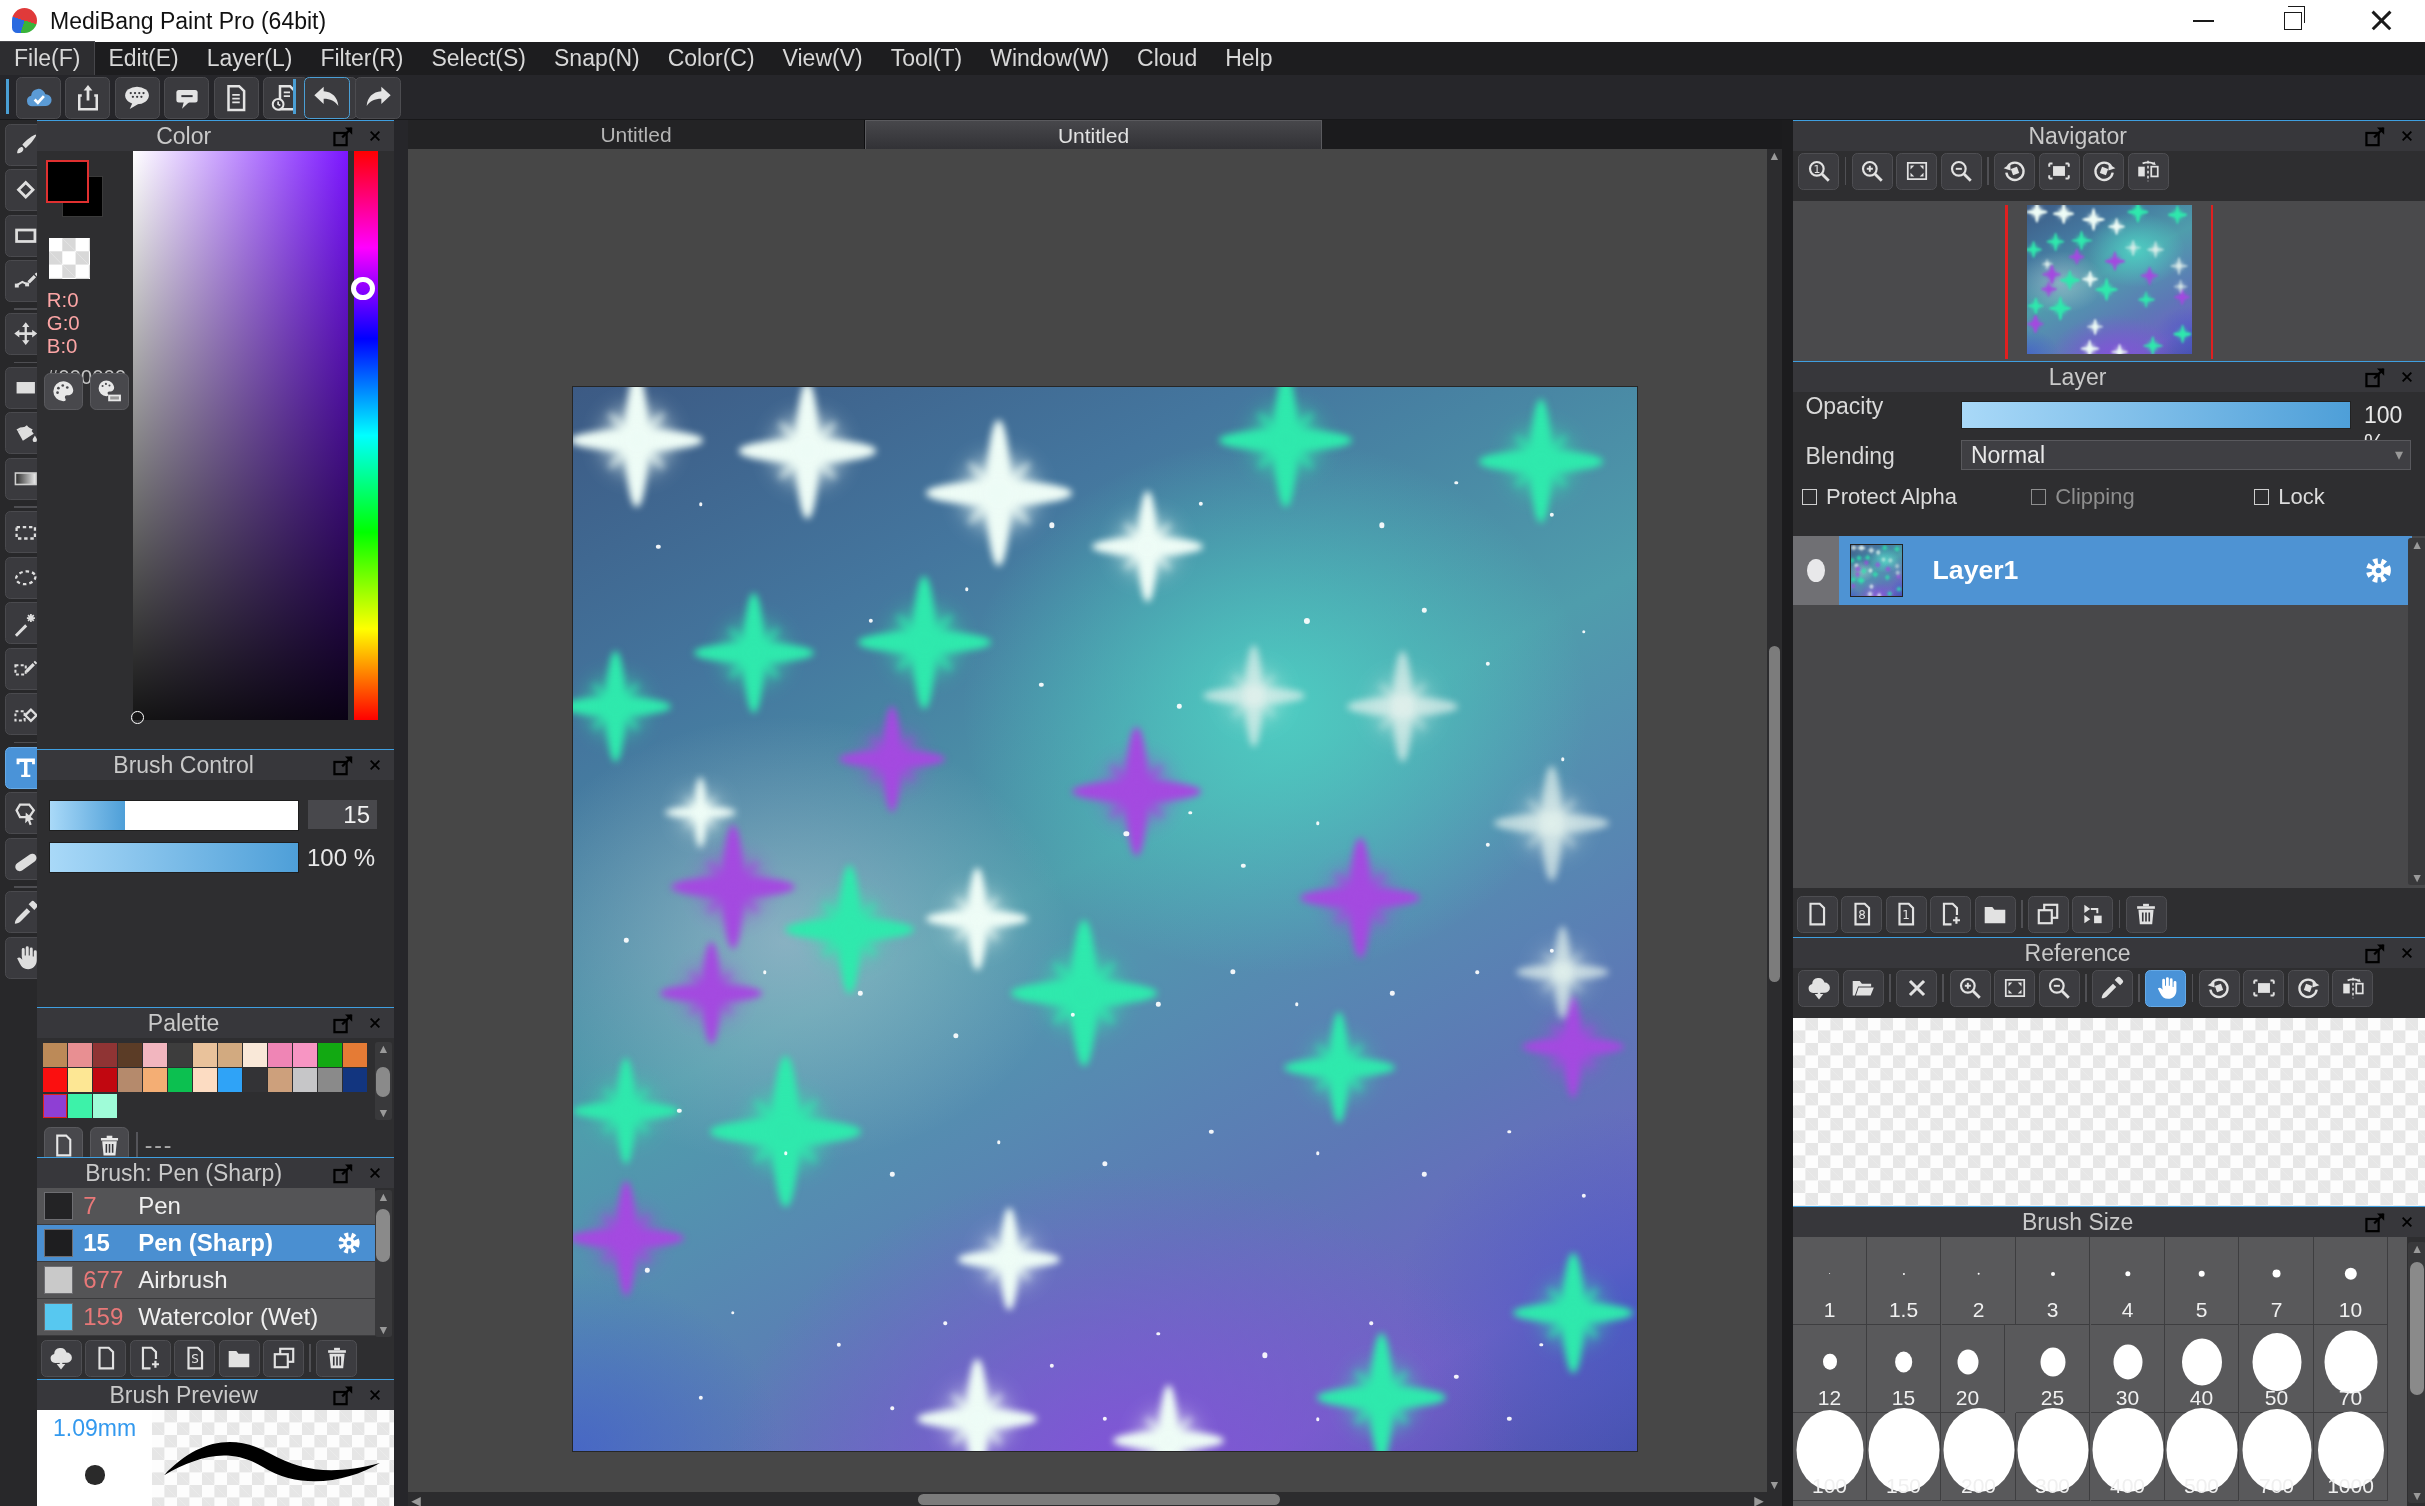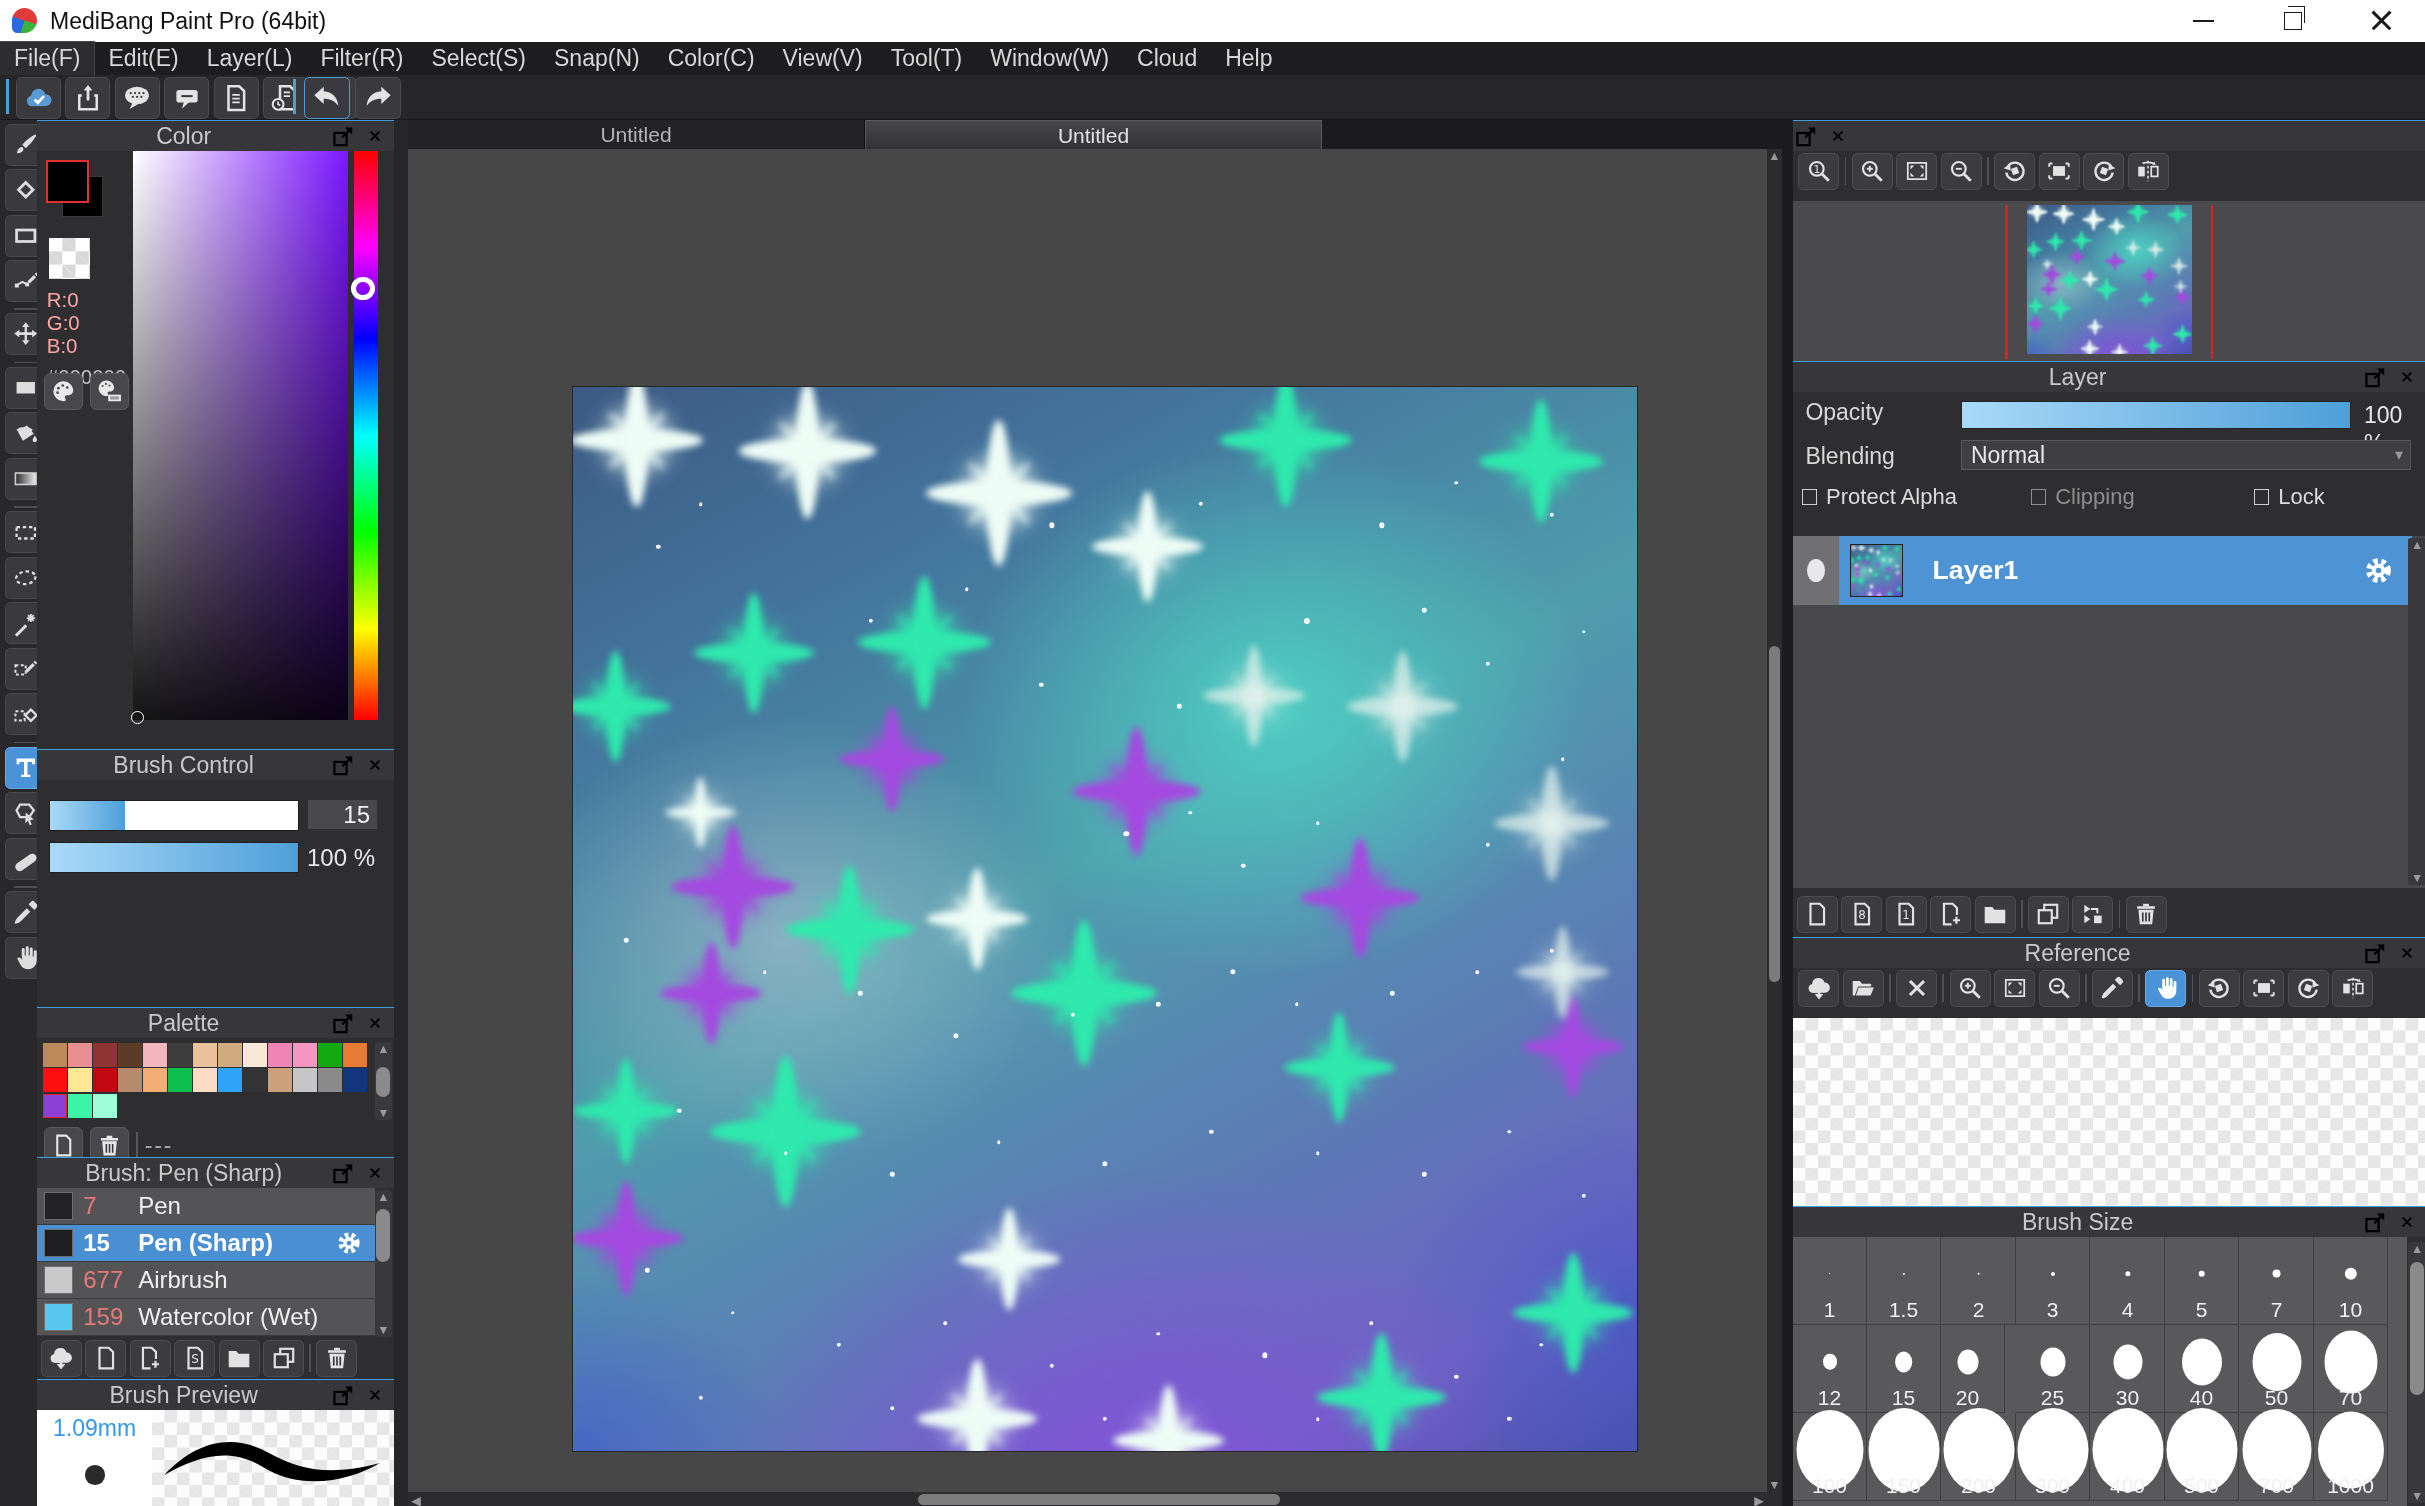--- a/index.html
+++ b/index.html
@@ -1150,20 +1150,21 @@
       <div class="sarrow" style="left:auto;right:1.8px;top:0.9px;width:12.4px">▶</div>
     </div>
     <div id="scorner"></div>
   </div>
   <div id="gutter"></div>
 
   <div id="rightdock">
 
     <section class="panel" id="p-nav" style="top:0;height:241px">
       <div class="phead">
+        <span class="ptitle">Navigator</span>
         <svg class="ic pico" viewBox="0 0 30 30" width="26.6" height="26.6">
             <use href="#i-popout"></use>
           </svg>
         <svg class="ic pico" style="width:16px;height:16px" viewBox="0 0 18 18" width="16" height="16">
             <use href="#i-x"></use>
           </svg>
       </div>
       <div class="pbody">
         <div id="navtb">
             <div class="ptool">
@@ -1446,21 +1447,21 @@
       <div class="phead">
         <span class="ptitle">Layer</span>
         <svg class="ic pico" viewBox="0 0 30 30" width="26.6" height="26.6">
             <use href="#i-popout"></use>
           </svg>
         <svg class="ic pico" style="width:16px;height:16px" viewBox="0 0 18 18" width="16" height="16">
             <use href="#i-x"></use>
           </svg>
       </div>
       <div class="pbody">
-        <div class="lrow-label" style="top:7px">Opacity</div>
+        <div class="lrow-label" style="top:1px">Opacity</div>
         <div id="opslider"></div>
         <div id="opval">100 %</div>
         <div class="lrow-label" style="top:51px">Blending</div>
         <div id="blendsel" style="top:48px">
           <span>Normal</span>
           <span class="caret">▾</span>
         </div>
         <div class="cbgroup" style="left:8.9px;top:92px">
           <span class="cb"></span>
           <span>Protect Alpha</span>

